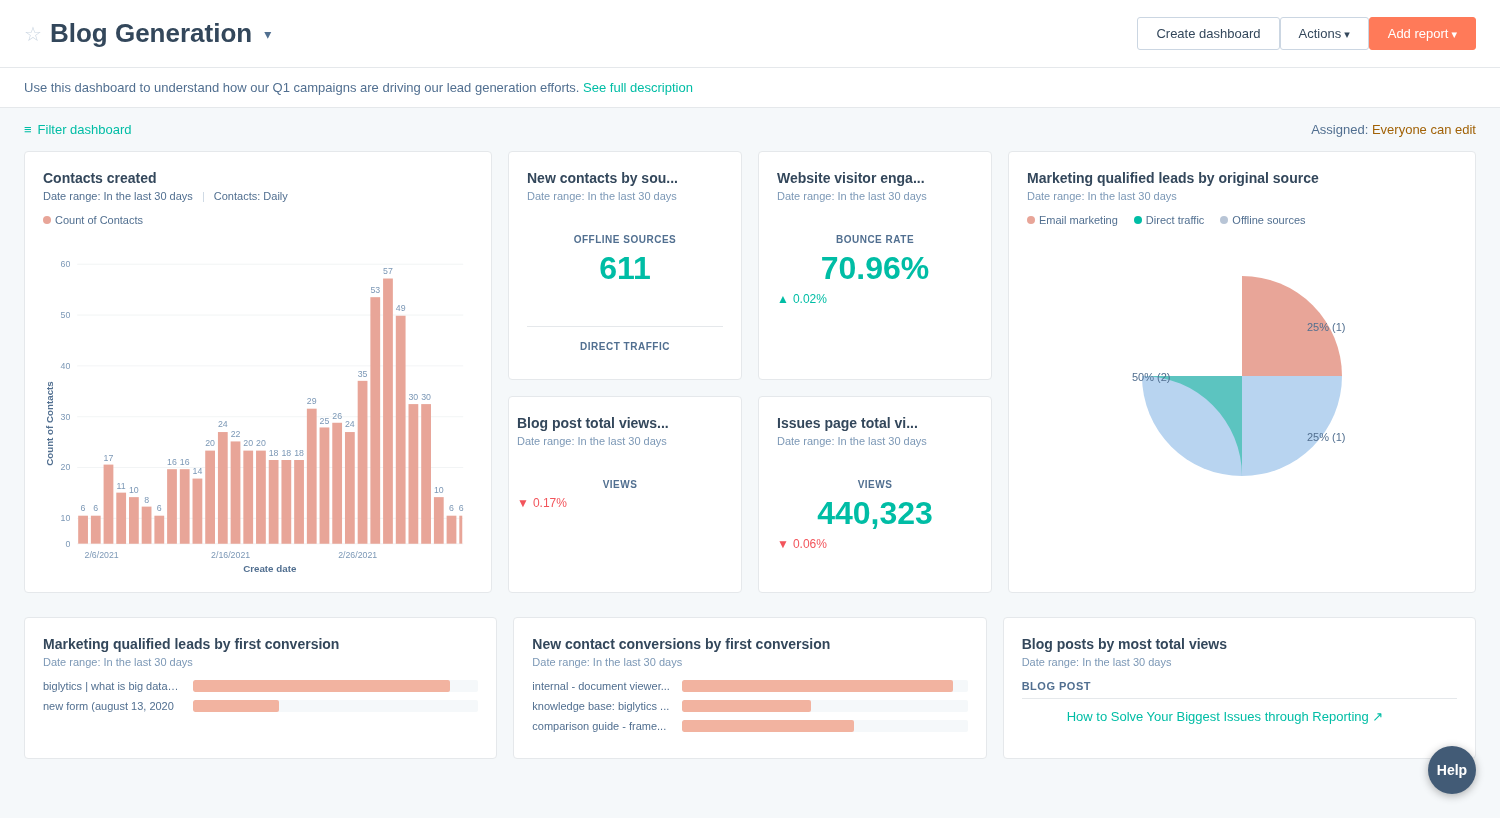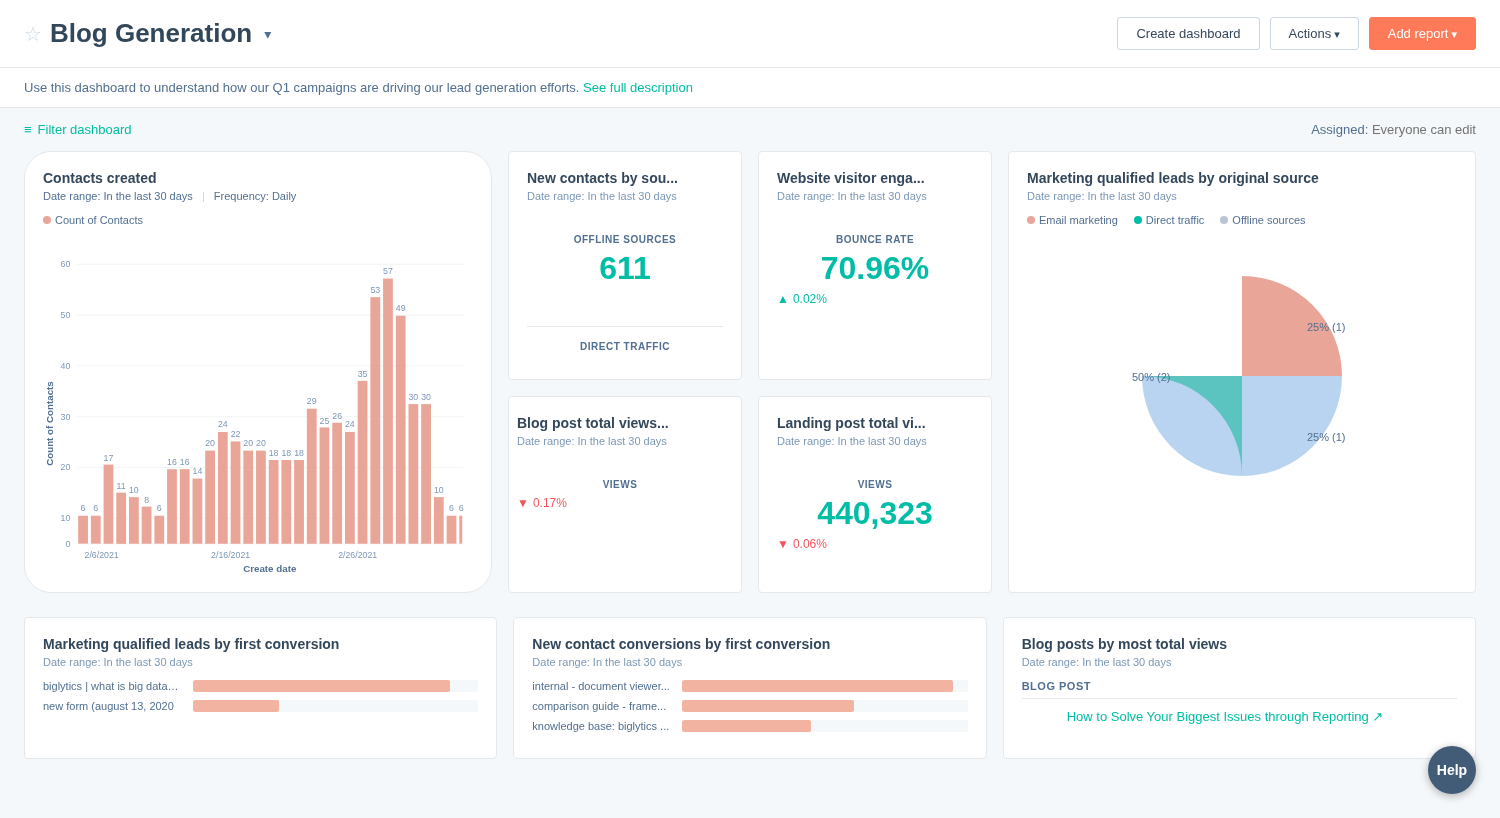--- a/index.html
+++ b/index.html
@@ -30,21 +30,20 @@
       font-weight: 600;
       color: #33475b;
     }
     .chevron-icon {
       font-size: 14px;
       color: #516f90;
       margin-left: 4px;
     }
     .header-actions {
       display: flex;
-      gap: 10px;
       align-items: center;
     }
     .btn-outline {
       border: 1px solid #cbd6e2;
       background: #fff;
       color: #33475b;
       padding: 8px 18px;
       border-radius: 3px;
       cursor: pointer;
       font-size: 13px;
@@ -95,21 +94,21 @@
       font-size: 13px;
       font-weight: 500;
       border: none;
       background: none;
     }
     .assigned-text {
       font-size: 13px;
       color: #516f90;
     }
     .assigned-link {
-      color: #737373;
+      color: #a16207;
       font-weight: 500;
       cursor: pointer;
     }
 
     
     .card {
       background: #fff;
       border: 1px solid #e5e8eb;
       border-radius: 4px;
       padding: 18px;
@@ -135,21 +134,20 @@
 
     .main-grid {
       padding: 0 24px 24px;
       display: grid;
       grid-template-columns: 2fr 1fr 1fr 2fr;
       gap: 16px;
     }
     .mgc-contacts {
       grid-column: 1 / 2;
       grid-row: 1 / 3;
-      border-radius: 27px;
     }
     .mgc-new-contacts {
       grid-column: 2 / 3;
       grid-row: 1 / 2;
     }
     .mgc-website {
       grid-column: 3 / 4;
       grid-row: 1 / 2;
     }
     .mgc-mql-source {
@@ -363,21 +361,21 @@
   </div>
 </div>
 
 <div class="main-grid">
 
   <div class="card mgc-contacts">
     <div class="card-title">Contacts created</div>
     <div class="card-subtitle">
       <span>Date range: In the last 30 days</span>
       <span style="margin: 0 6px; color: #cbd6e2;">|</span>
-      <span>Frequency: Daily</span>
+      <span>Contacts: Daily</span>
     </div>
     <div class="legend">
       <div class="legend-item">
         <div class="legend-dot" style="background:#e8a598;"></div>
         <span>Count of Contacts</span>
       </div>
     </div>
 
     <div class="bar-chart-area">
       <svg class="chart-svg" viewBox="0 0 440 340">
@@ -569,21 +567,21 @@
     <div class="stat-section">
       <div class="stat-label">VIEWS</div>
       <div class="stat-change down">
         <span style="color:#f2545b;">▼</span>
         <span>0.17%</span>
       </div>
     </div>
   </div>
 
   <div class="card mgc-landing">
-    <div class="card-title">Landing post total vi...</div>
+    <div class="card-title">Issues page total vi...</div>
     <div class="card-subtitle">Date range: In the last 30 days</div>
     <div class="stat-section">
       <div class="stat-label">VIEWS</div>
       <div class="stat-value">440,323</div>
       <div class="stat-change down">
         <span style="color:#f2545b;">▼</span>
         <span>0.06%</span>
       </div>
     </div>
   </div>
@@ -615,31 +613,31 @@
     <div class="card-title">New contact conversions by first conversion</div>
     <div class="card-subtitle">Date range: In the last 30 days</div>
     <div class="bottom-card-list">
       <div class="bottom-list-item">
         <div class="bottom-list-label">internal - document viewer...</div>
         <div class="bottom-list-bar-wrap">
           <div class="bottom-list-bar" style="width:95%;"></div>
         </div>
       </div>
       <div class="bottom-list-item">
+        <div class="bottom-list-label">knowledge base: biglytics ...</div>
+        <div class="bottom-list-bar-wrap">
+          <div class="bottom-list-bar" style="width:45%;"></div>
+        </div>
+      </div>
+      <div class="bottom-list-item">
         <div class="bottom-list-label">comparison guide - frame...</div>
         <div class="bottom-list-bar-wrap">
           <div class="bottom-list-bar" style="width:60%;"></div>
         </div>
       </div>
-      <div class="bottom-list-item">
-        <div class="bottom-list-label">knowledge base: biglytics ...</div>
-        <div class="bottom-list-bar-wrap">
-          <div class="bottom-list-bar" style="width:45%;"></div>
-        </div>
-      </div>
     </div>
   </div>
 
   <div class="card">
     <div class="card-title">Blog posts by most total views</div>
     <div class="card-subtitle">Date range: In the last 30 days</div>
     <div class="bottom-card-list">
       <div class="bottom-card-list-header">BLOG POST</div>
       <a href="#" class="blog-link">How to Solve Your Biggest Issues through Reporting ↗</a>
     </div>

